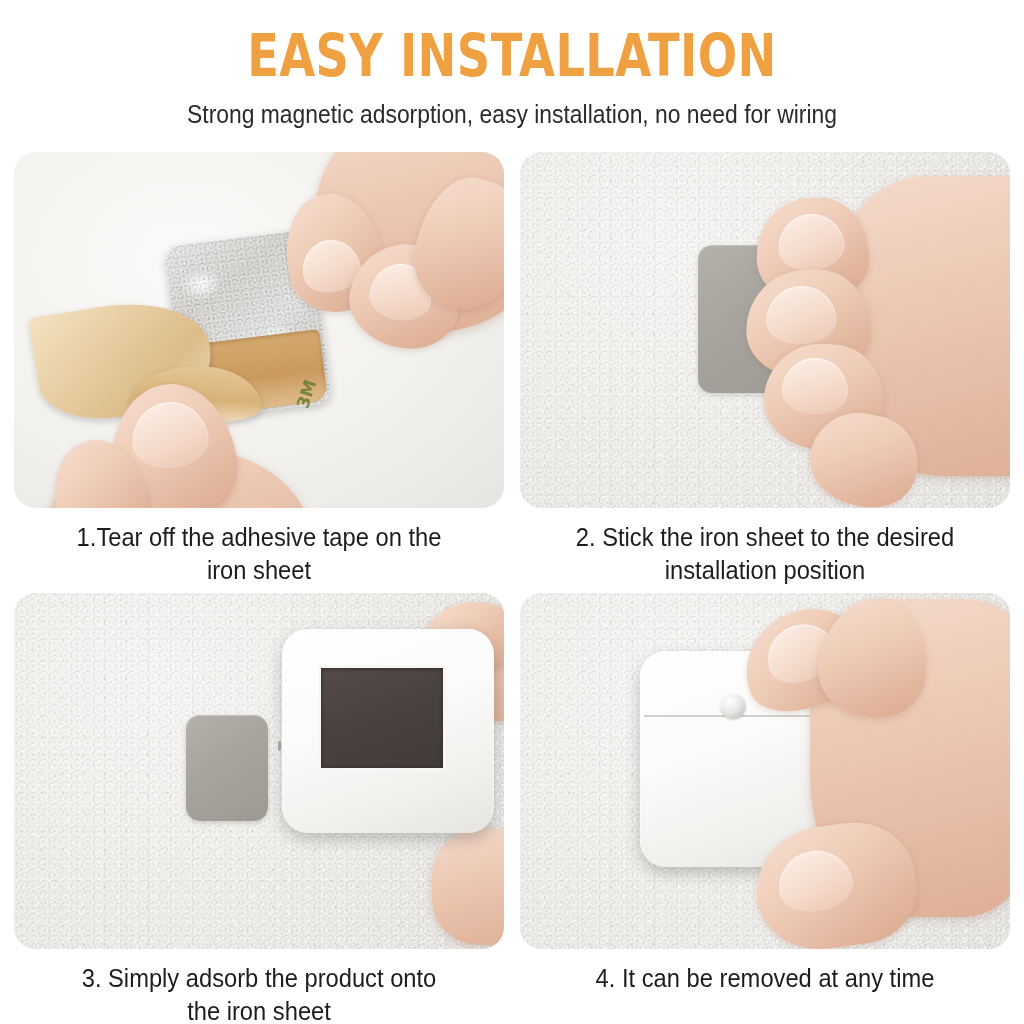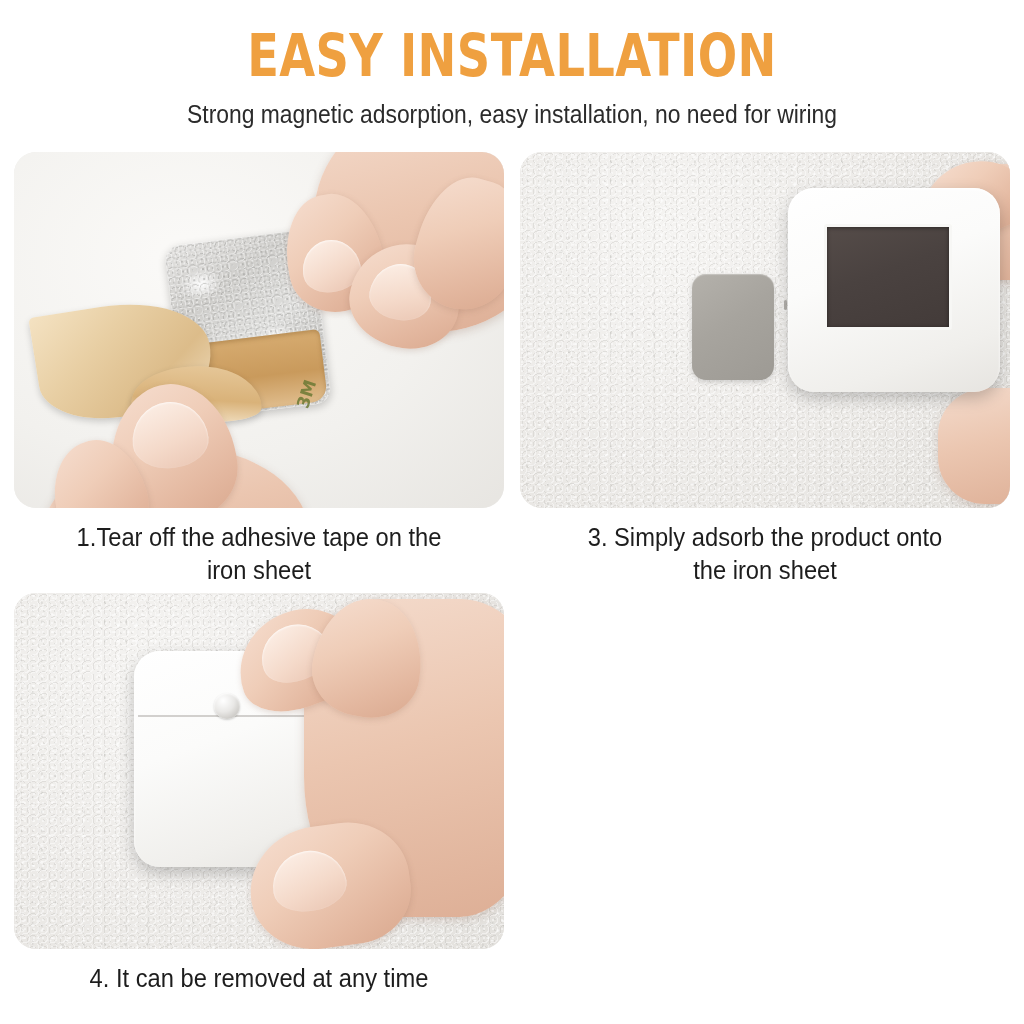--- a/index.html
+++ b/index.html
@@ -247,20 +247,38 @@
 
       <div class="palm" style="left:28px; top:296px; width:268px; height:150px; border-radius:48% 46% 38% 42% / 60% 60% 40% 40%;"></div>
       <div class="finger" style="left:96px; top:232px; width:126px; height:138px; border-radius:50% 50% 46% 46% / 62% 62% 38% 38%; transform:rotate(-6deg);"></div>
       <div class="nail" style="left:118px; top:250px; width:76px; height:66px; transform:rotate(-6deg);"></div>
       <div class="finger" style="left:40px; top:288px; width:92px; height:110px; border-radius:50% 46% 44% 50% / 58% 58% 42% 42%; transform:rotate(-16deg);"></div>
     </div>
     <div class="caption">1.Tear off the adhesive tape on the
 iron sheet</div>
   </div>
 
+  <div class="step-cell">
+    <div class="photo">
+      <div class="wall"></div>
+
+      <div class="iron-sheet-gray" style="left:178px; top:93px; width:112px; height:148px;"></div>
+
+      <div class="palm" style="left:316px; top:24px; width:260px; height:300px; border-radius:36% 30% 30% 40% / 32% 26% 40% 44%;"></div>
+      <div class="finger" style="left:236px; top:46px; width:112px; height:104px; border-radius:50% 44% 44% 50% / 60% 56% 40% 44%; transform:rotate(-6deg);"></div>
+      <div class="nail" style="left:258px; top:62px; width:66px; height:56px; transform:rotate(-8deg);"></div>
+      <div class="finger" style="left:226px; top:118px; width:124px; height:108px; border-radius:50% 44% 44% 50% / 58% 54% 42% 46%; transform:rotate(-3deg);"></div>
+      <div class="nail" style="left:246px; top:134px; width:70px; height:58px; transform:rotate(-4deg);"></div>
+      <div class="finger" style="left:244px; top:192px; width:120px; height:106px; border-radius:48% 44% 44% 50% / 56% 54% 44% 46%; transform:rotate(4deg);"></div>
+      <div class="nail" style="left:262px; top:206px; width:66px; height:56px; transform:rotate(3deg);"></div>
+      <div class="finger" style="left:290px; top:262px; width:108px; height:92px; border-radius:46% 44% 44% 50% / 54% 52% 46% 48%; transform:rotate(11deg);"></div>
+    </div>
+    <div class="caption">2. Stick the iron sheet to the desired
+installation position</div>
+  </div>
 
   <div class="step-cell">
     <div class="photo">
       <div class="wall"></div>
 
       <div class="iron-sheet-gray" style="left:172px; top:122px; width:82px; height:106px;"></div>
 
       <div class="palm" style="left:408px; top:12px; width:150px; height:116px; border-radius:40% 46% 30% 36% / 46% 40% 34% 40%;"></div>
       <div class="finger" style="left:400px; top:10px; width:110px; height:72px; border-radius:50% 50% 42% 42% / 66% 66% 34% 34%; transform:rotate(-14deg);"></div>
       <div class="palm" style="left:418px; top:236px; width:130px; height:116px; border-radius:38% 44% 40% 36% / 40% 44% 40% 40%;"></div>

